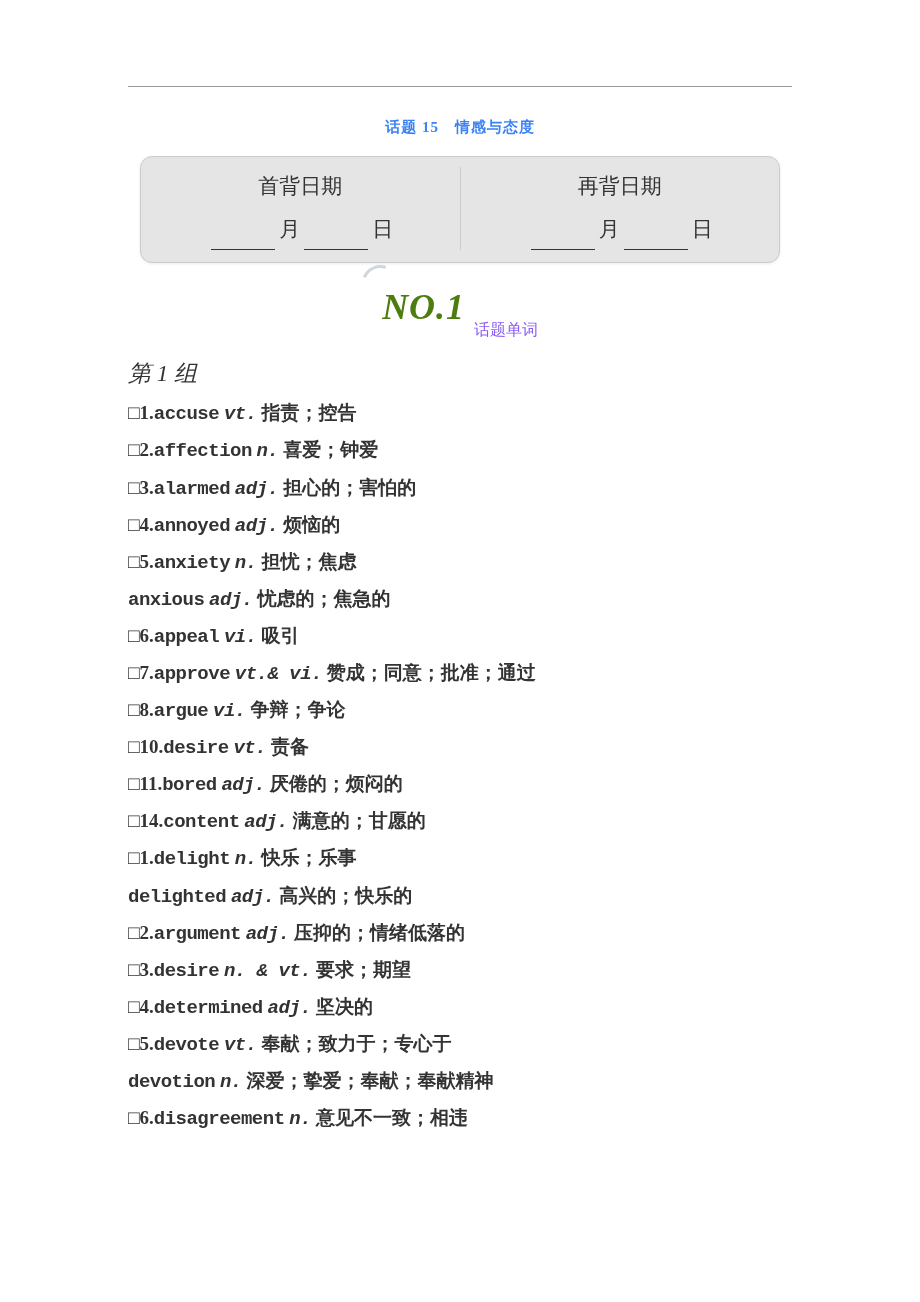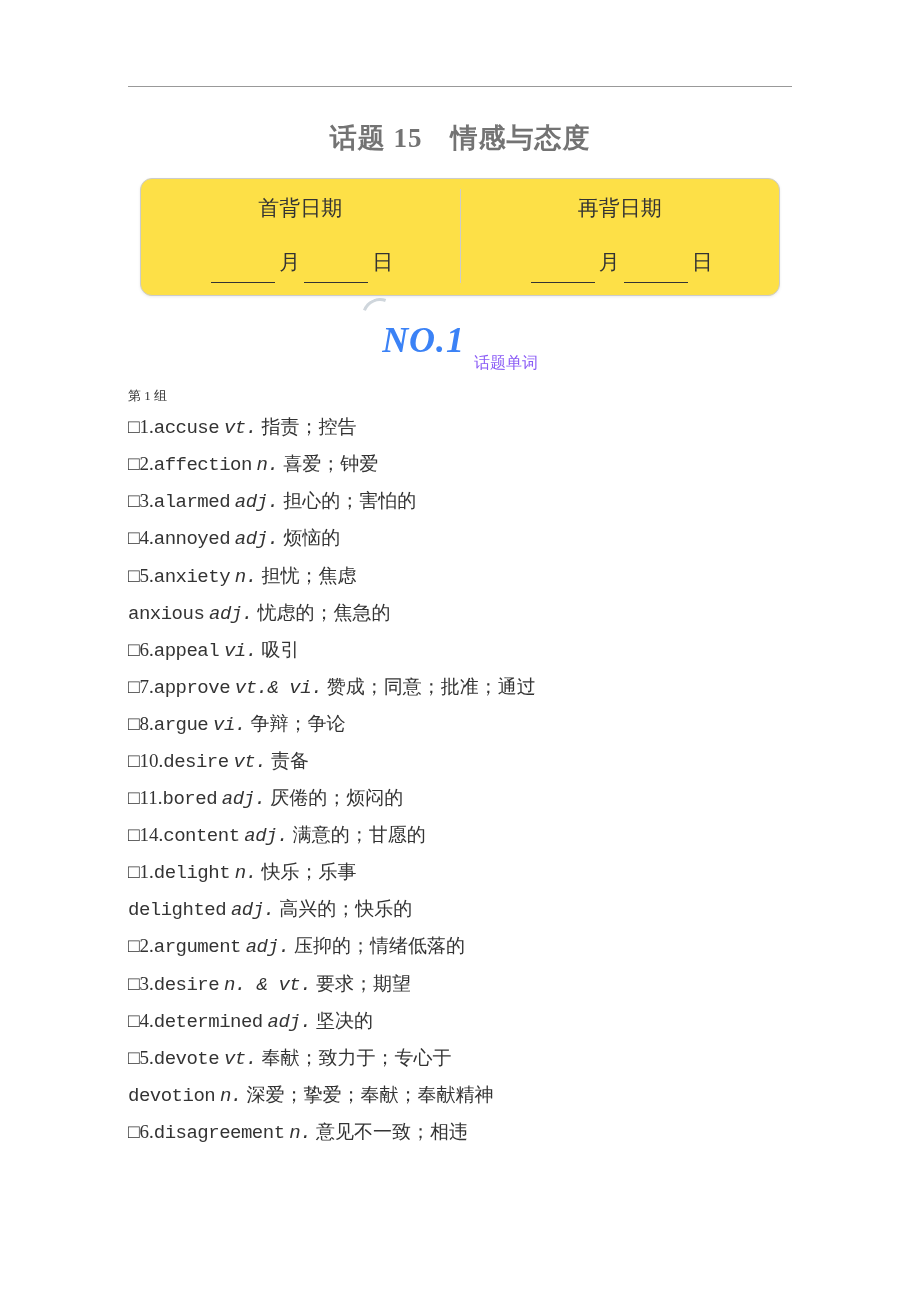--- a/index.html
+++ b/index.html
@@ -16,46 +16,46 @@
   .page {
     padding: 86px 128px 40px 128px;
   }
   .top-rule {
     border-top: 1px solid #999;
     width: 100%;
     margin-bottom: 26px;
   }
   .topic-title {
     text-align: center;
-    color: #737373;
+    color: #3b82f6;
     font-weight: bold;
-    font-size: 27px;
+    font-size: 15px;
     letter-spacing: 1px;
     margin-bottom: 14px;
   }
   .date-card {
     display: flex;
     border: 1px solid #ccc;
     border-radius: 12px;
     width: 640px;
     margin: 0 auto 10px auto;
     box-shadow: 0 1px 3px rgba(0,0,0,0.08);
-    background: #fde047;
+    background: #e5e5e5;
     padding: 10px 0 12px 0;
   }
   .date-col {
     flex: 1;
     text-align: center;
     font-size: 21px;
   }
   .date-col.first {
     border-right: 1px solid #ccc;
   }
   .date-line {
-    margin-top: 14px;
+    margin-top: 4px;
     font-size: 21px;
   }
   .blank {
     display: inline-block;
     border-bottom: 1px solid #333;
     width: 64px;
     height: 22px;
     vertical-align: bottom;
     margin: 0 4px;
   }
@@ -66,21 +66,21 @@
   .no-graphic {
     display: inline-block;
     vertical-align: bottom;
     position: relative;
   }
   .no-text {
     font-family: "Times New Roman", serif;
     font-style: italic;
     font-weight: bold;
     font-size: 36px;
-    color: #3b82f6;
+    color: #4d7c0f;
     letter-spacing: 1px;
   }
   .no-swoosh {
     position: absolute;
     left: -20px;
     top: -8px;
     width: 36px;
     height: 36px;
     border: 3px solid #cfd6dc;
     border-radius: 50%;
@@ -92,26 +92,28 @@
   .section-sub {
     display: inline-block;
     font-size: 16px;
     color: #8b5cf6;
     vertical-align: bottom;
     margin-left: 4px;
     position: relative;
     top: 4px;
   }
   .group-head {
-    font-size: 13px;
+    font-size: 23px;
     margin-top: 10px;
+    font-style: italic;
   }
   .entry {
     font-size: 19px;
     white-space: nowrap;
+    font-weight: bold;
   }
   .entry .sq {
     font-family: "MS Gothic","SimSun",serif;
   }
   .word {
     font-family: "Courier New", monospace;
     letter-spacing: -0.5px;
   }
   .pos {
     font-family: "Courier New", monospace;

